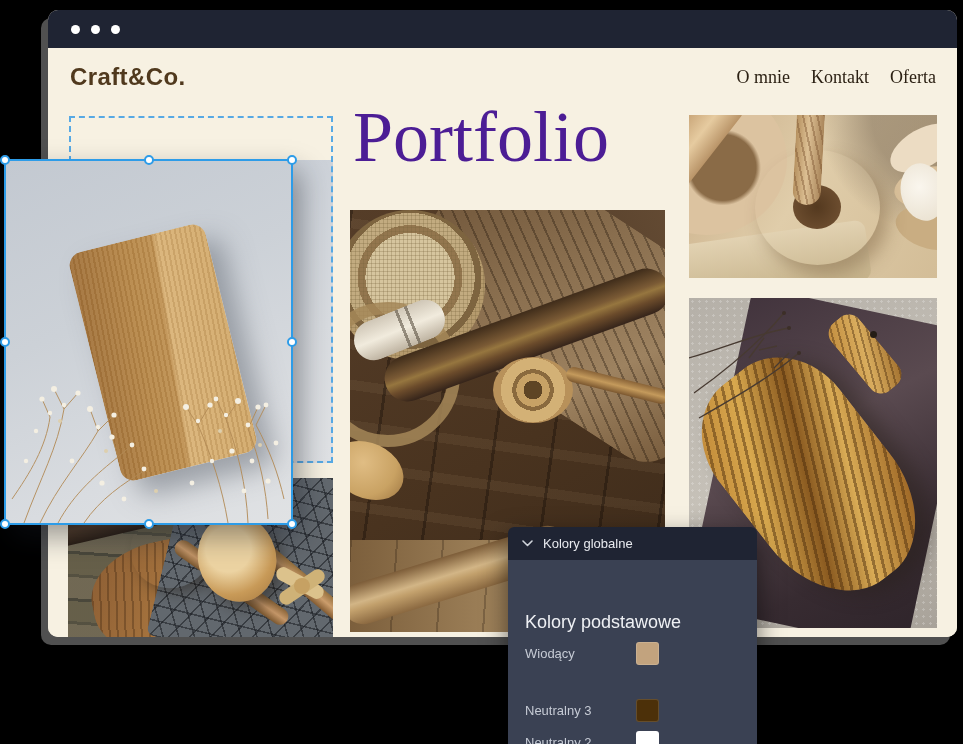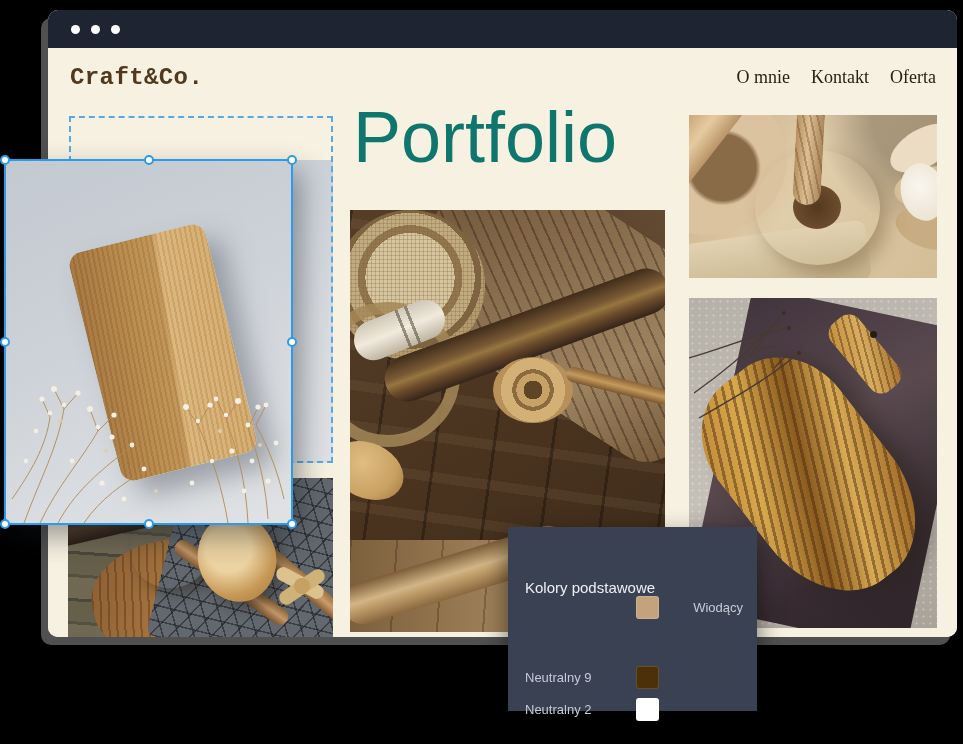--- a/index.html
+++ b/index.html
@@ -21,32 +21,32 @@
   .site{
     position:absolute;left:0;top:38px;right:0;bottom:0;
     background:#f7f1e2;border-radius:0 0 10px 10px;overflow:hidden;
   }
   .site-header{
     position:absolute;left:0;top:0;right:0;height:58px;
     display:flex;align-items:center;justify-content:space-between;
     padding:0 21px 0 22px;
   }
   .logo{
-    font-family:Liberation Mono, monospace;
+    font-family:Liberation Sans, sans-serif;
     font-size:24px;font-weight:600;color:#50391d;letter-spacing:.4px;
   }
   .nav{display:flex;gap:21px;}
   .nav-link{
     font-family:"Liberation Serif","DejaVu Serif",serif;
     font-size:18px;color:#2c2114;cursor:pointer;
   }
   .heading{
     position:absolute;left:305px;top:50px;margin:0;
-    font-family:Liberation Sans, sans-serif;
-    font-weight:normal;font-size:72px;line-height:1.1;color:#0f766e;
+    font-family:Liberation Serif, serif;
+    font-weight:normal;font-size:72px;line-height:1.1;color:#4c1d95;
   }
   
   .photo{position:absolute;overflow:hidden;}
   .shape{position:absolute;}
 
   
   .photo-utensils{left:302px;top:162px;width:315px;height:422px;
     background:
       repeating-linear-gradient(98deg, rgba(15,8,4,.35) 0 3px, rgba(0,0,0,0) 3px 58px),
       repeating-linear-gradient(8deg, rgba(255,220,170,.06) 0 10px, rgba(0,0,0,0) 10px 40px),
@@ -211,23 +211,23 @@
   .panel{
     position:absolute;left:508px;top:527px;width:249px;height:217px;z-index:100;
     border-radius:6px 6px 0 0;box-shadow:0 10px 26px rgba(0,0,0,.55);
   }
   .panel-header{
     height:33px;background:#1f2433;border-radius:6px 6px 0 0;
     display:flex;align-items:center;gap:10px;padding-left:14px;cursor:pointer;
   }
   .panel-title{color:#e8eaef;font-size:13px;}
   .panel-body{position:relative;height:184px;background:#3a4153;}
-  .section-title{position:absolute;left:17px;top:52px;color:#eef0f4;font-size:15px;}
+  .section-title{position:absolute;left:17px;top:52px;color:#eef0f4;font-size:18px;}
   .color-row{position:absolute;left:17px;right:14px;height:23px;}
-  .color-row.r1{top:69px;text-align:right;} .color-row.r2{top:107px;} .color-row.r3{top:139px;} .color-row.r4{top:171px;}
+  .color-row.r1{top:82px;} .color-row.r2{top:107px;} .color-row.r3{top:139px;} .color-row.r4{top:171px;}
   .color-label{color:#c6cbd5;font-size:13px;line-height:23px;}
   .swatch{position:absolute;left:111px;top:0;width:23px;height:23px;border-radius:3px;
     border:1px solid rgba(255,255,255,.14);box-sizing:border-box;cursor:pointer;}
 </style>
 </head>
 <body>
 
 <div class="window">
   <div class="titlebar">
     <span class="dot"></span>
@@ -375,29 +375,35 @@
   <div class="handle h-tm"></div>
   <div class="handle h-tr"></div>
   <div class="handle h-ml"></div>
   <div class="handle h-mr"></div>
   <div class="handle h-bl"></div>
   <div class="handle h-bm"></div>
   <div class="handle h-br"></div>
 </div>
 
 <div class="panel">
+  <div class="panel-header">
+    <svg width="11" height="7" viewBox="0 0 11 7">
+      <polyline points="1,1 5.5,5.5 10,1" fill="none" stroke="#cfd3da" stroke-width="1.6" stroke-linecap="round" stroke-linejoin="round"></polyline>
+    </svg>
+    <span class="panel-title">Kolory globalne</span>
+  </div>
   <div class="panel-body">
     <div class="section-title">Kolory podstawowe</div>
 
     <div class="color-row r1">
       <span class="color-label">Wiodący</span>
       <span class="swatch" style="background: rgb(194, 163, 126);"></span>
     </div>
     <div class="color-row r3">
-      <span class="color-label">Neutralny 9</span>
+      <span class="color-label">Neutralny 3</span>
       <span class="swatch" style="background: rgb(76, 48, 9);"></span>
     </div>
     <div class="color-row r4">
       <span class="color-label">Neutralny 2</span>
       <span class="swatch" style="background: rgb(255, 255, 255);"></span>
     </div>
   </div>
 </div>
 
 </body></html>

